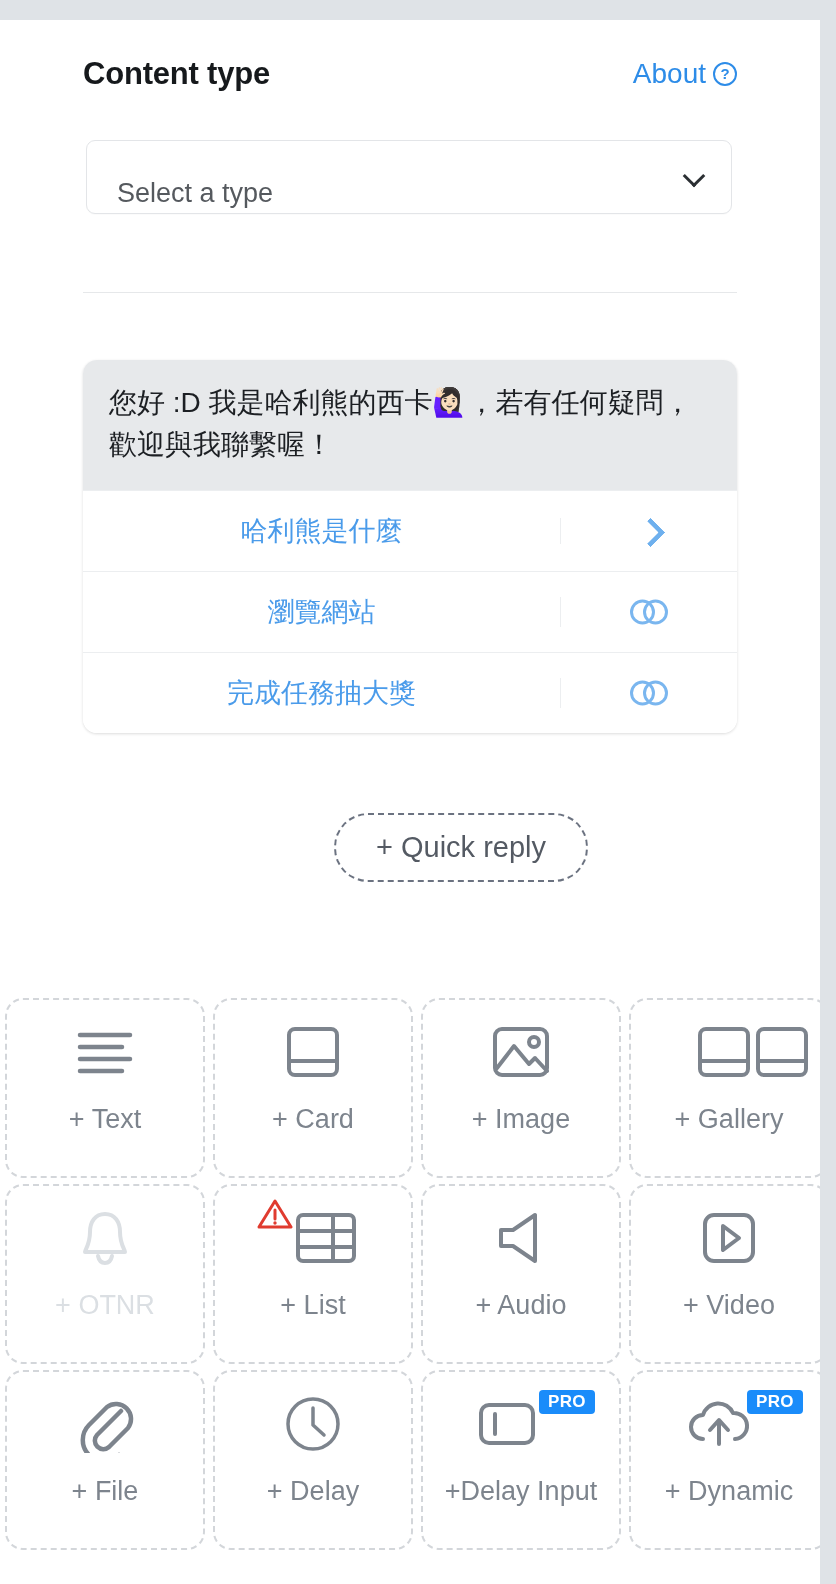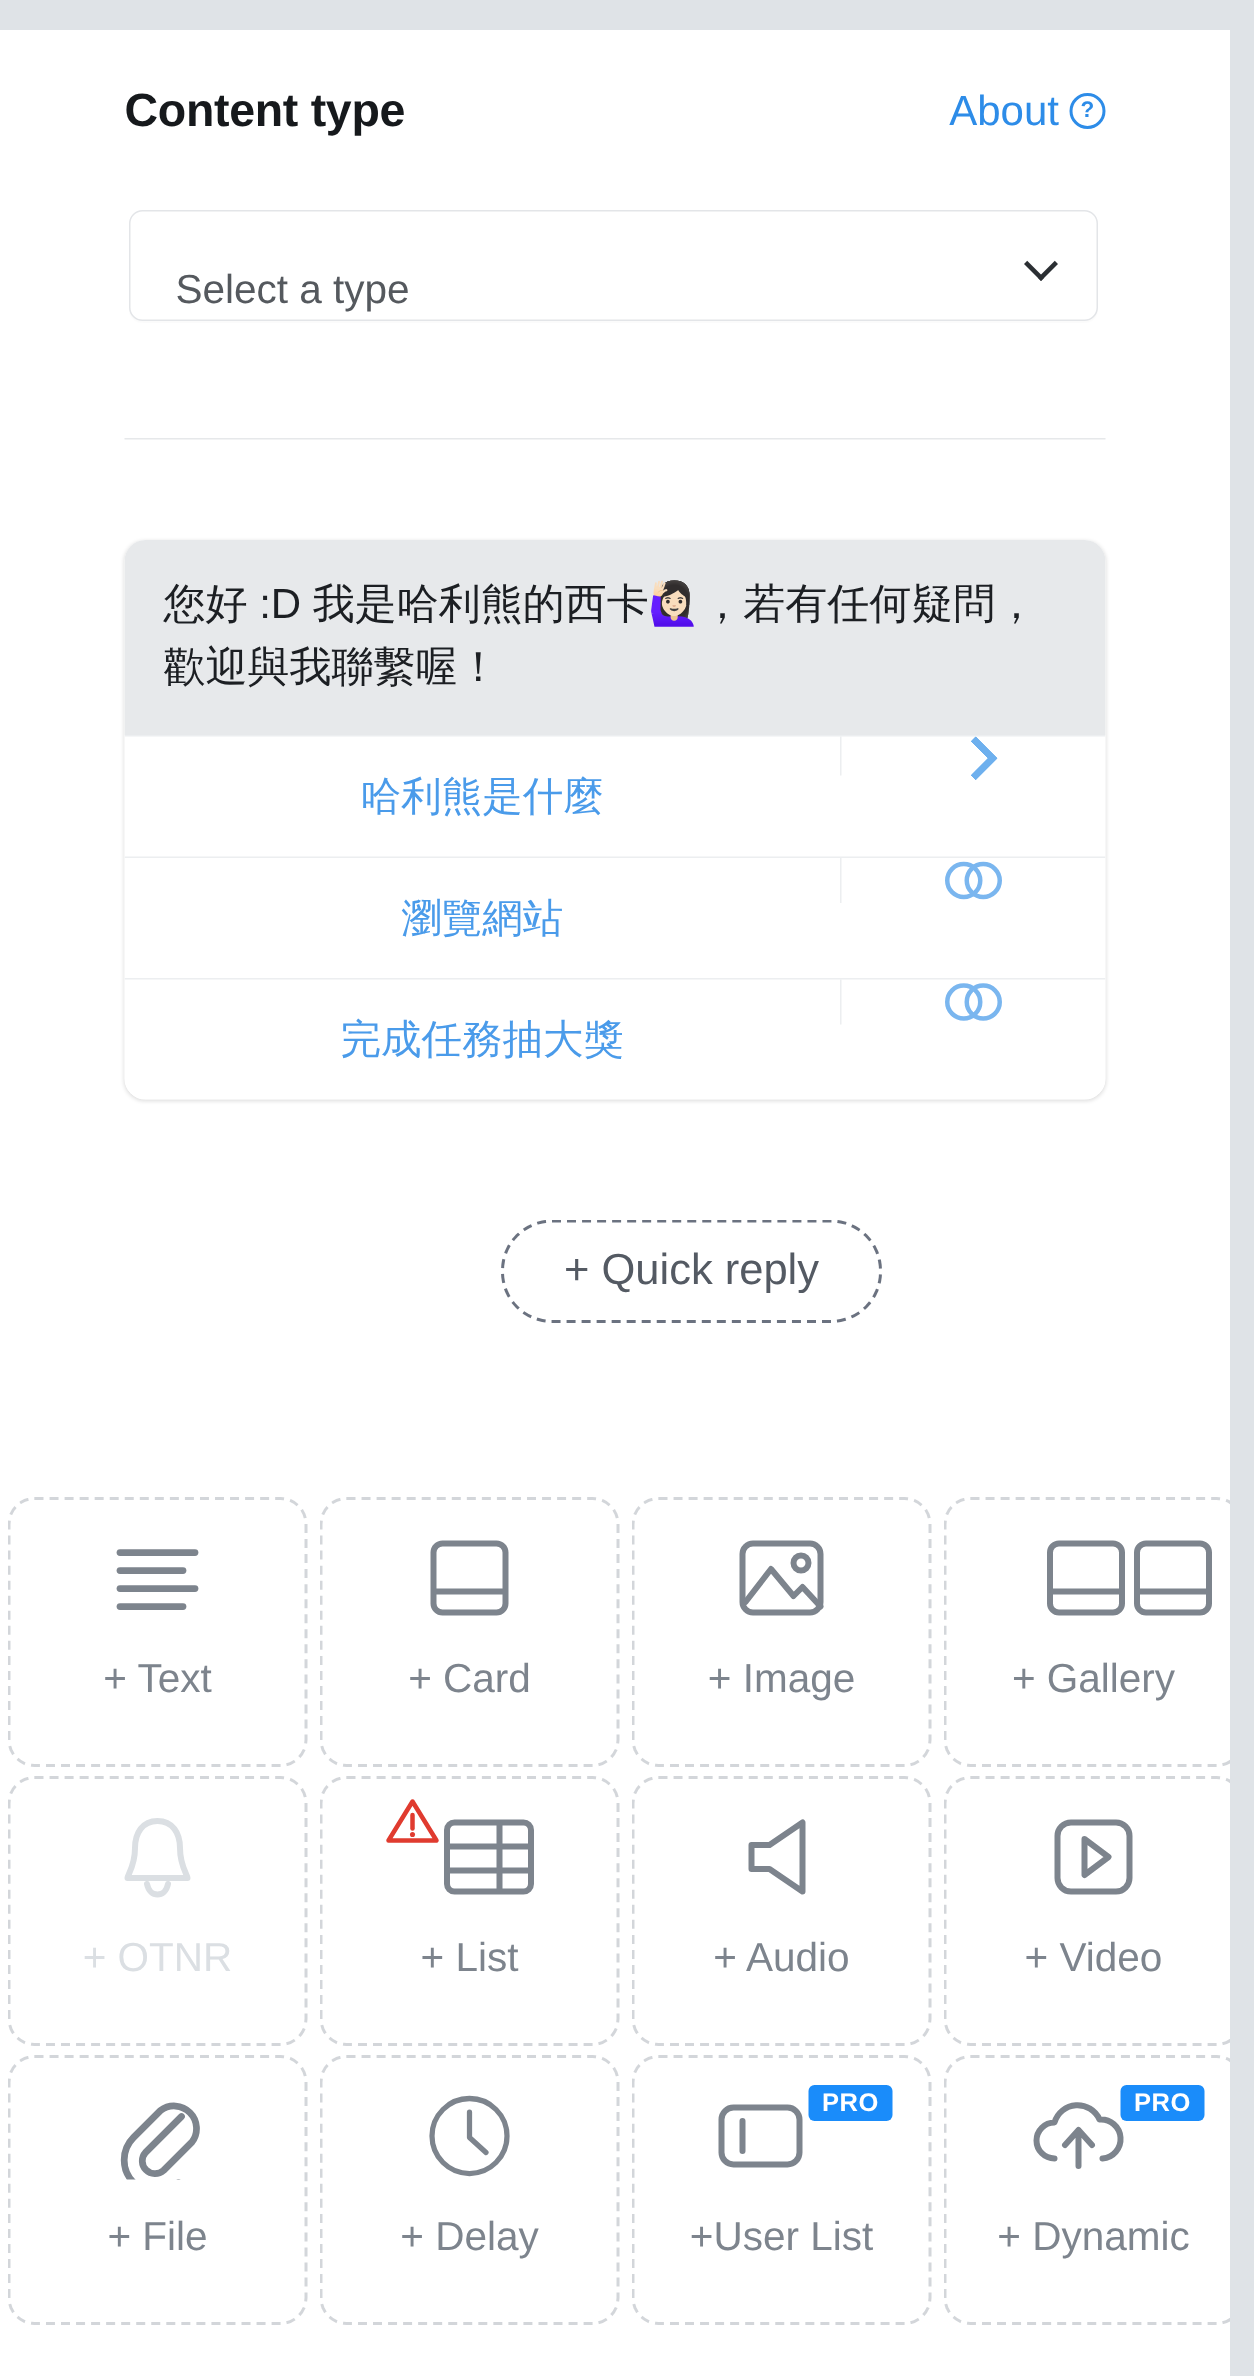--- a/index.html
+++ b/index.html
@@ -130,21 +130,21 @@
   }
   .bubble-text {
     background: #e7e9eb;
     padding: 22px 26px 24px 26px;
     font-size: 28px;
     line-height: 1.5;
     color: #1c1f23;
   }
   .qr-row {
     display: flex;
-    align-items: flex-start;
+    align-items: center;
     border-top: 1px solid #eceef0;
     min-height: 80px;
     background: #fff;
     cursor: pointer;
   }
   .qr-label {
     flex: 1;
     display: flex;
     align-items: center;
     justify-content: center;
@@ -433,21 +433,21 @@
       </div>
 
       <div class="tile">
         <div class="pro-badge">PRO</div>
         <div class="tile-icon">
           <svg width="60" height="52" viewBox="0 0 60 52" fill="none" style="margin-right:28px;">
             <rect x="4" y="7" width="52" height="38" rx="8" stroke="#7d848d" stroke-width="4"></rect>
             <line x1="18" y1="16" x2="18" y2="36" stroke="#7d848d" stroke-width="4" stroke-linecap="round"></line>
           </svg>
         </div>
-        <div class="tile-label">+User List</div>
+        <div class="tile-label">+Delay Input</div>
       </div>
 
       <div class="tile">
         <div class="pro-badge">PRO</div>
         <div class="tile-icon">
           <svg width="68" height="50" viewBox="0 0 68 50" fill="none" style="margin-right:20px;">
             <path d="M18 40 a12 12 0 0 1 0 -24 a16 16 0 0 1 30 -2 a11 11 0 0 1 2 26" stroke="#7d848d" stroke-width="4" stroke-linecap="round" stroke-linejoin="round"></path>
             <path d="M34 45 V22 M25 31 L34 21 L43 31" stroke="#7d848d" stroke-width="4" stroke-linecap="round" stroke-linejoin="round"></path>
           </svg>
         </div>

